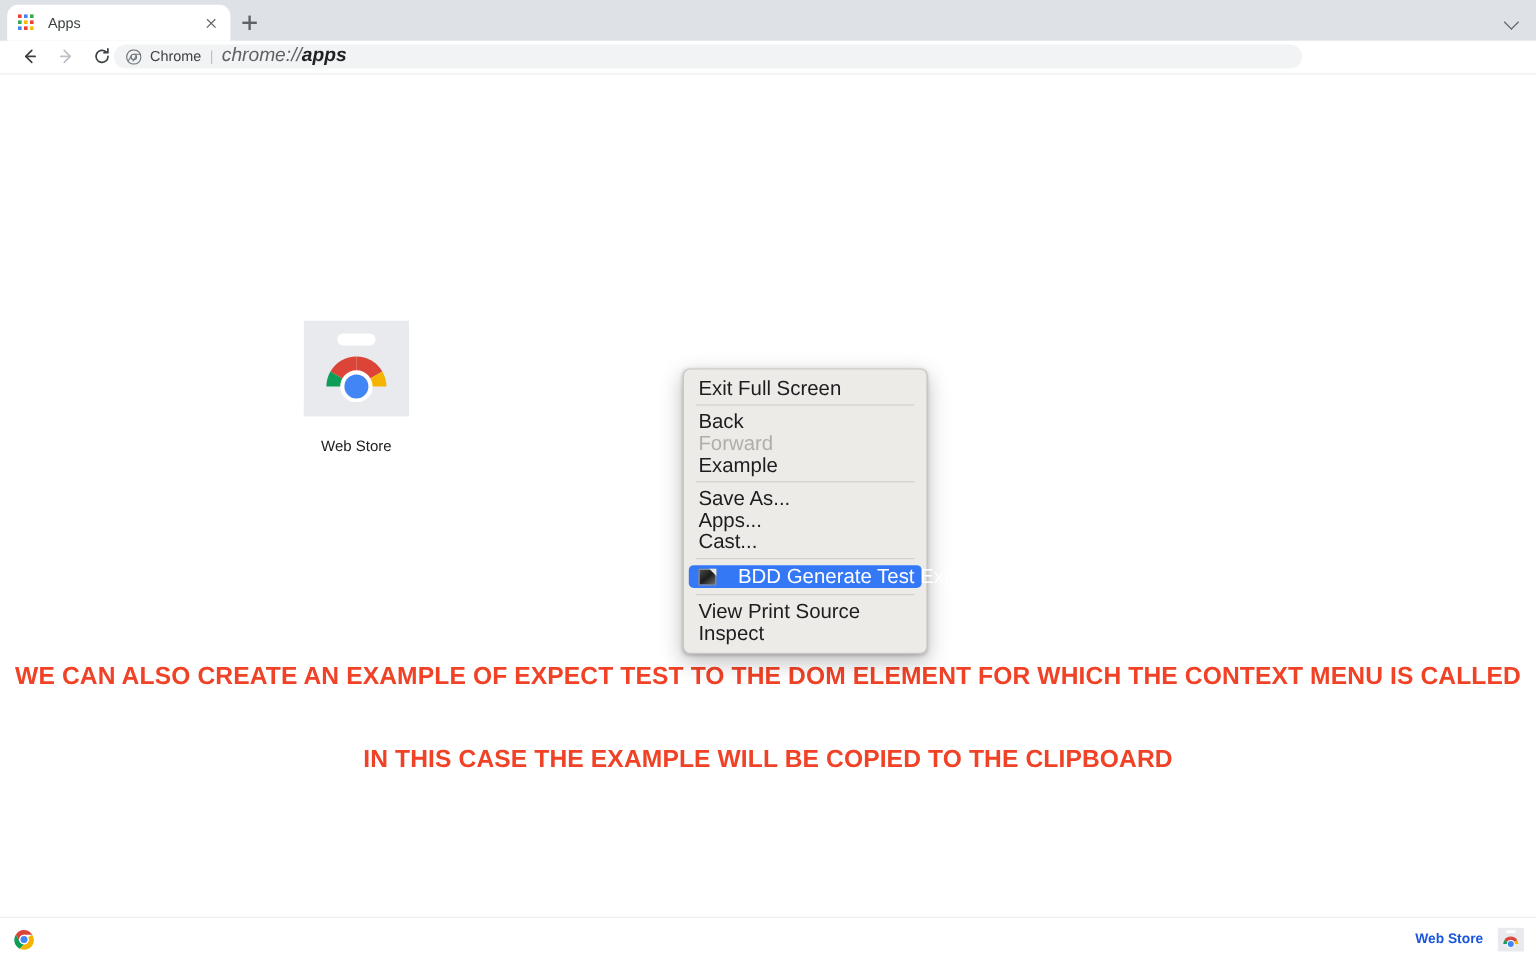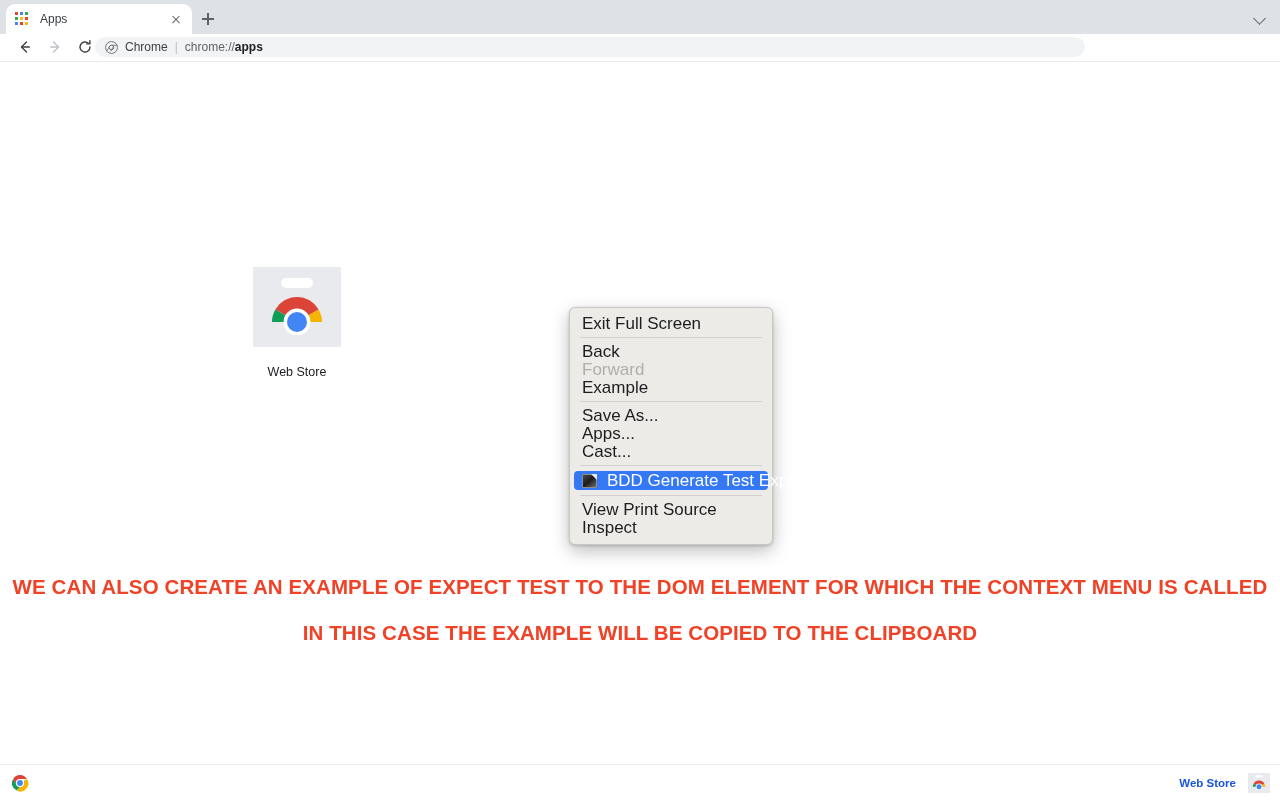--- a/index.html
+++ b/index.html
@@ -63,21 +63,21 @@
   .nav-btn svg { position: absolute; left: 7px; top: 5px; }
 
   .omnibox {
     position: absolute; left: 85px; top: 3px; width: 990px; height: 20px;
     background: #f1f3f4; border-radius: 11px; display: flex; align-items: center;
     padding: 0 10px; font-size: 12px; color: #202124; cursor: text;
   }
   .omni-chrome-icon { width: 13px; height: 13px; flex: 0 0 13px; margin-right: 7px; }
   .omni-label { color: #3c4043; font-size: 12px; }
   .omni-sep { color: #bdc1c6; margin: 0 7px; font-size: 12px; }
-  .omni-url { color: #5f6368; font-size: 12px; }
+  .omni-url { color: #5f6368; font-size: 16px; font-style: italic; }
   .omni-url b { color: #202124; font-weight: 700; }
 
   .tb-icons { position: absolute; right: 4px; top: 34px; height: 26px; display: flex; align-items: center; }
   .tb-ic { width: 26px; height: 26px; position: relative; cursor: pointer; }
   .tb-ic svg { position: absolute; left: 5px; top: 5px; }
   .ext-off { position: relative; }
   .ext-off .ext-img {
     position: absolute; left: 6px; top: 2px; width: 15px; height: 12px;
     background: linear-gradient(140deg,#3c4043 0%,#202124 55%,#5f6368 100%);
     border-radius: 1px;
@@ -125,21 +125,21 @@
   .app-name {
     margin-top: 18px; font-size: 12.5px; color: #202124; text-align: center;
     white-space: nowrap;
   }
 
   .redline {
     position: absolute; left: 0; width: 1280px; text-align: center;
     color: #f04226; font-weight: 700; font-size: 20.5px;
     letter-spacing: .1px; font-family: "Liberation Sans", sans-serif;
   }
-  .redline-1 { top: 514px; }
+  .redline-1 { top: 491px; }
   .redline-2 { top: 560px; }
 
   .footbar {
     position: absolute; left: 0; top: 703px; width: 1280px; height: 36px;
     border-top: 1px solid #eceff1; background: #fff;
   }
   .foot-chrome { position: absolute; left: 10px; top: 8px; width: 20px; height: 20px; cursor: pointer; }
   .foot-right {
     position: absolute; right: 10px; top: 8px; display: flex; align-items: center; gap: 12px;
   }
@@ -160,21 +160,21 @@
   }
   .ctx-item {
     height: 17px; line-height: 17px; padding: 0 12px; font-size: 17px;
     color: #1d1d1f; white-space: nowrap; cursor: default; margin: 1px 0;
   }
   .ctx-item.disabled { color: #b0aeab; }
   .ctx-sep { height: 1px; background: #d2d0cc; margin: 5px 10px; }
   .ctx-item.highlight {
     background: #3478f6; color: #fff; border-radius: 4px;
     margin: 1px 4px; padding: 0 8px; height: 19px; line-height: 19px;
-    display: flex; align-items: center; gap: 10px;
+    display: flex; align-items: center; gap: 18px;
   }
   .ctx-ico {
     width: 15px; height: 14px; flex: 0 0 15px; position: relative;
     background: linear-gradient(140deg,#4a4a4a 0%,#1c1c1c 50%,#6e6e6e 100%);
     border-radius: 1px; border: 1px solid #8d8d8d;
   }
   .ctx-ico::after {
     content:""; position:absolute; right:-1px; top:-1px;
     border-width: 0 6px 6px 0; border-style: solid;
     border-color: transparent #e9e9e9 transparent transparent;

